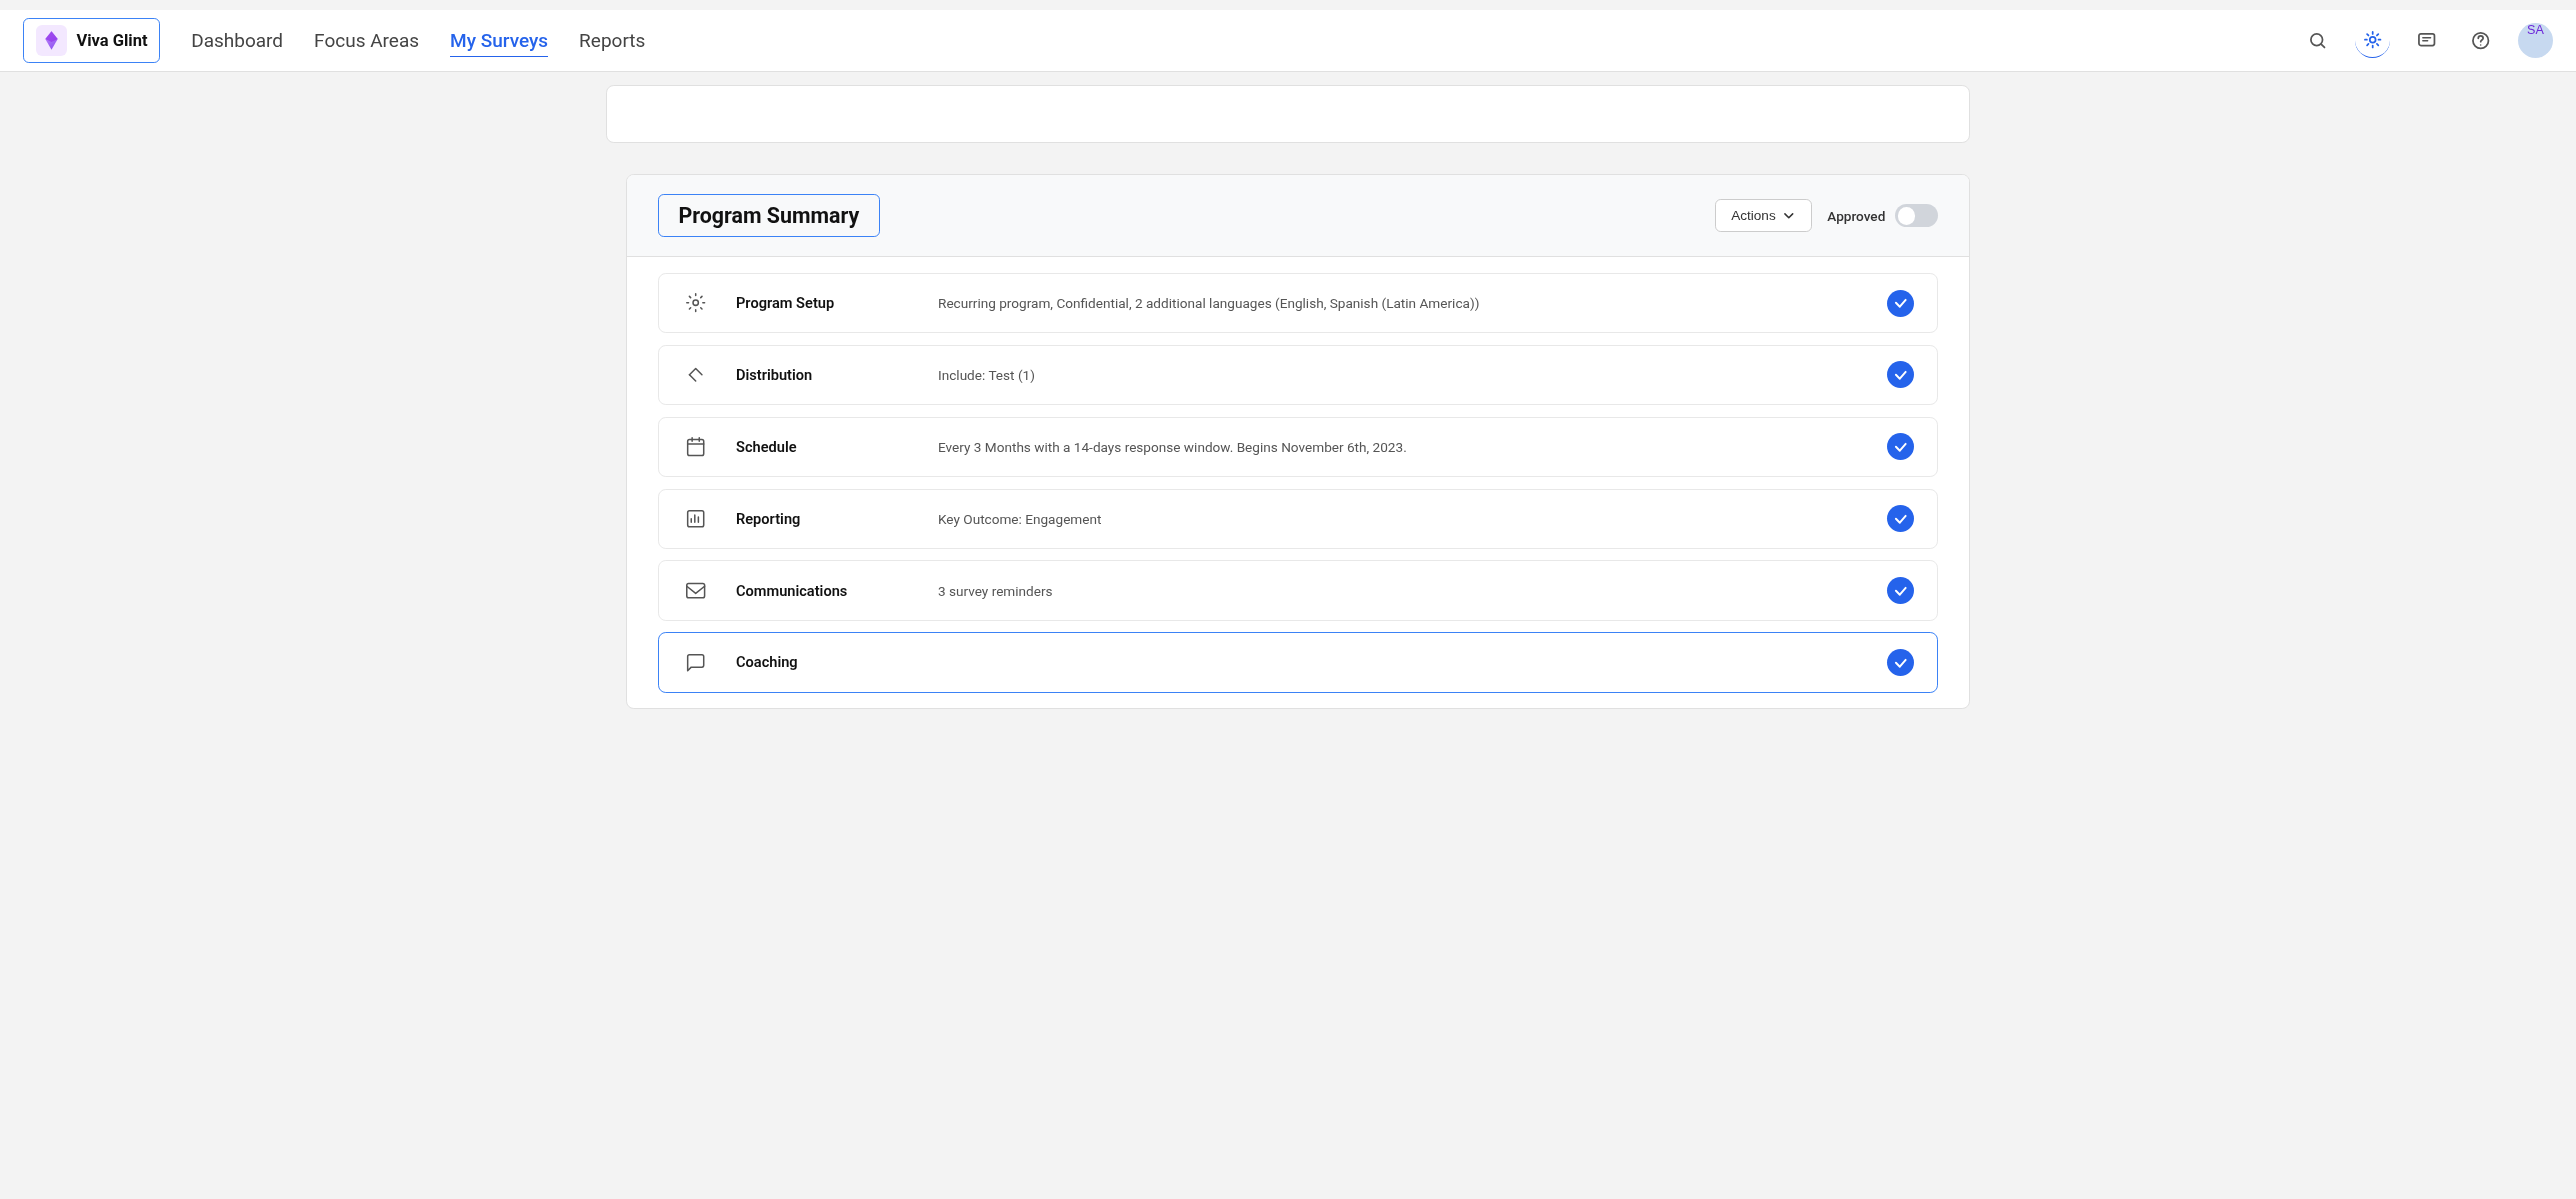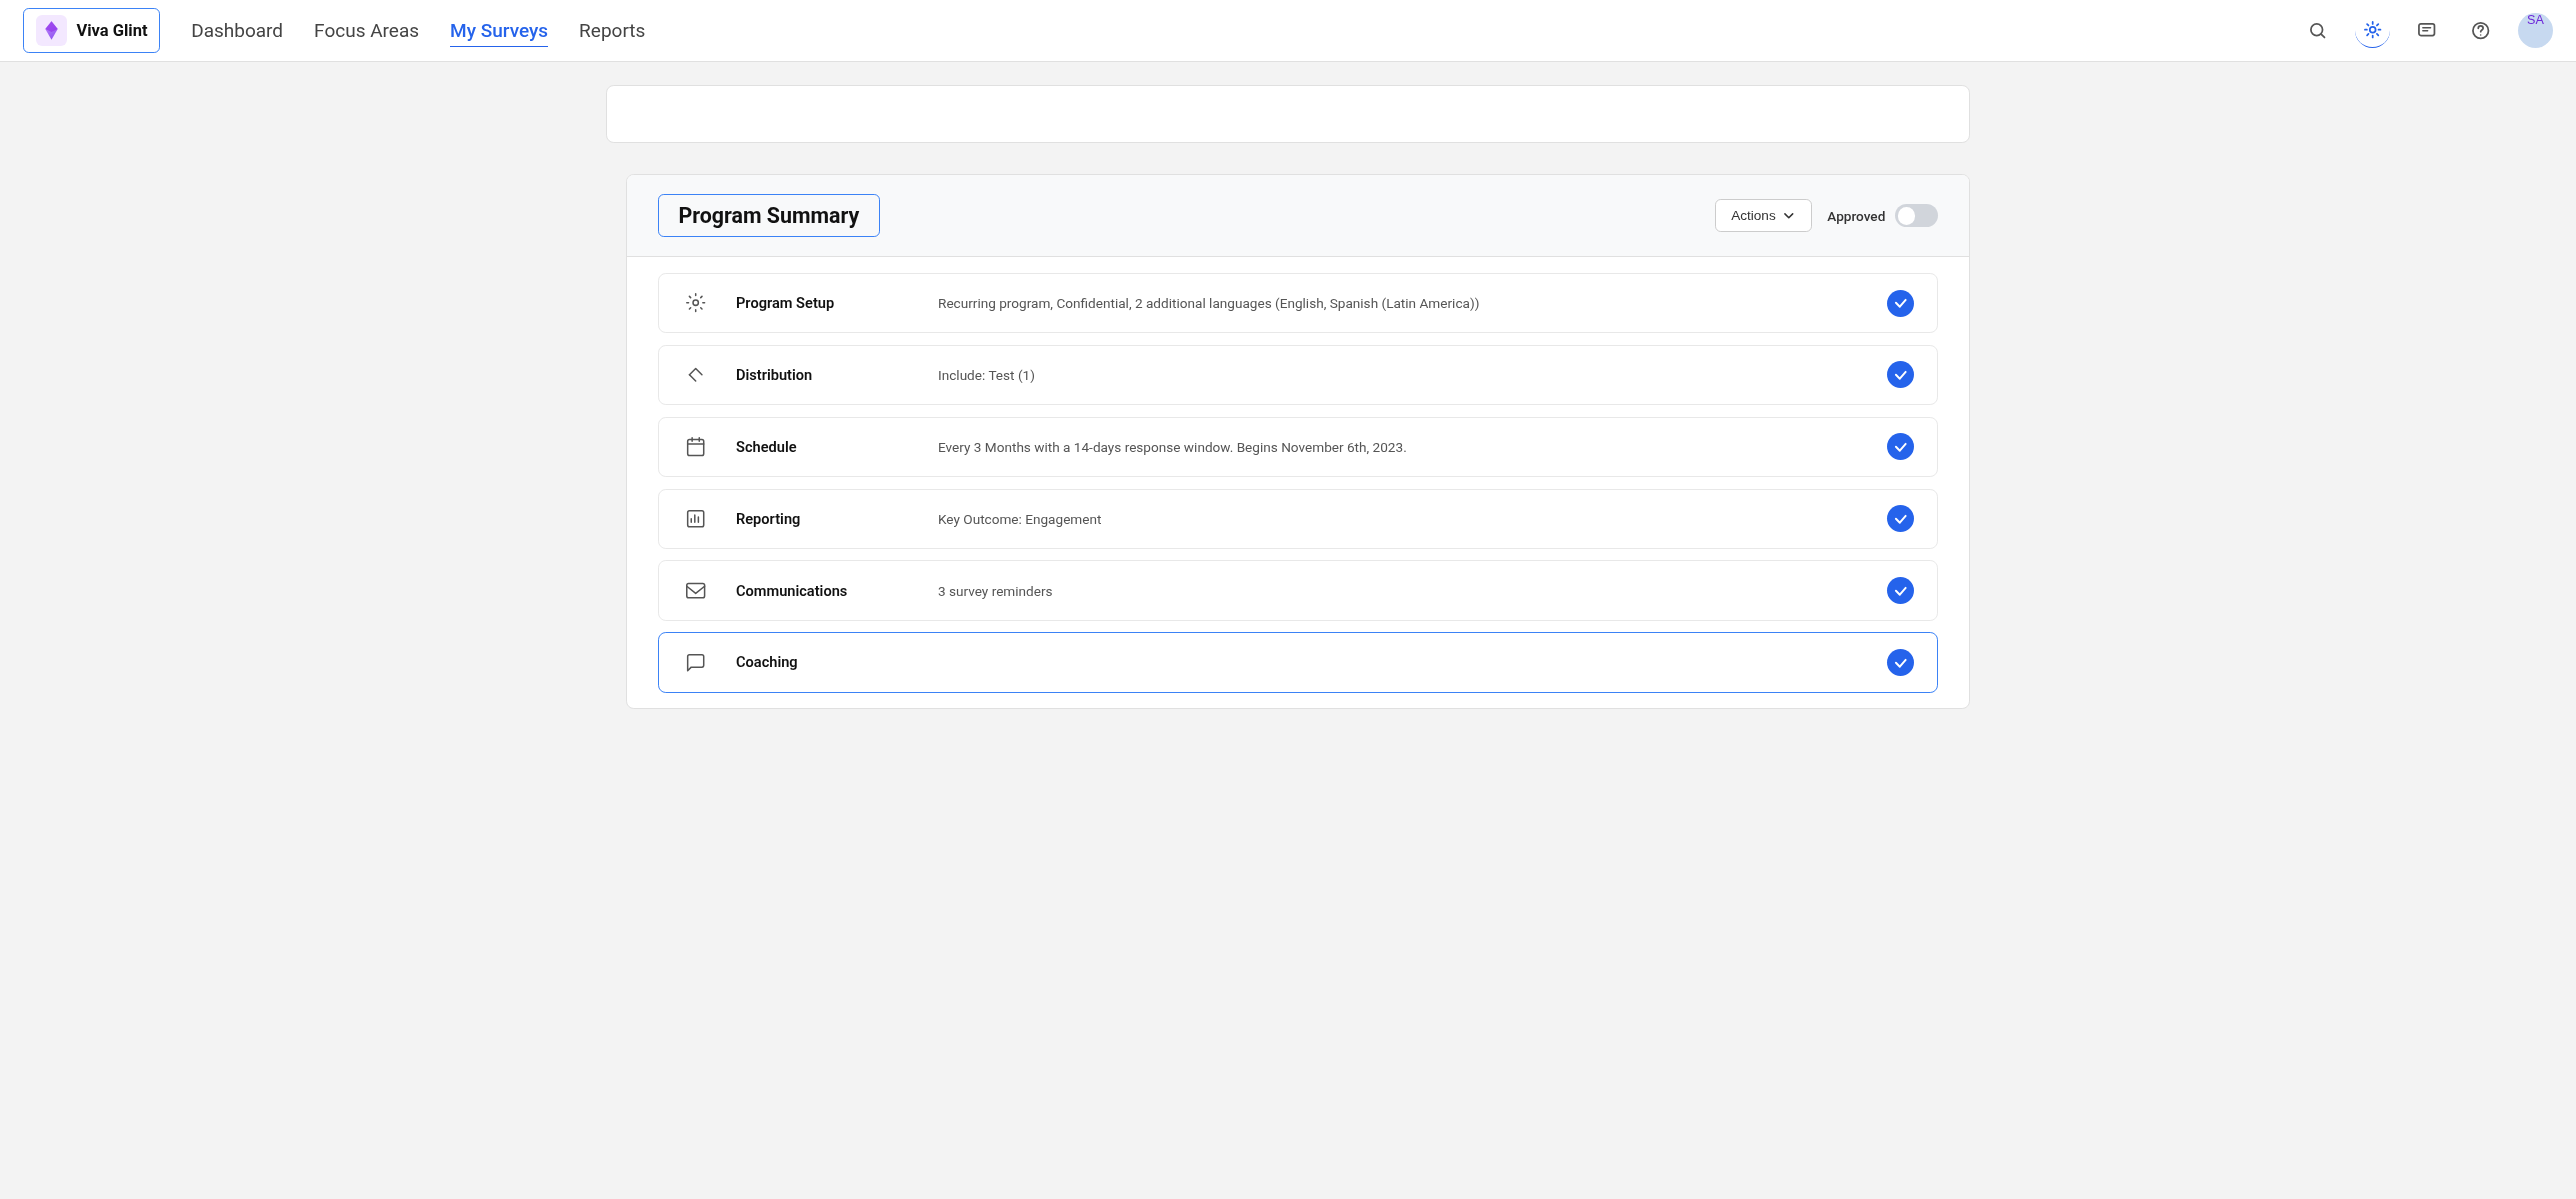--- a/index.html
+++ b/index.html
@@ -17,21 +17,21 @@
 
     
     .navbar {
       background: #ffffff;
       border-bottom: 1px solid #e0e0e0;
       display: flex;
       align-items: center;
       padding: 0 23px;
       height: 62px;
       position: sticky;
-      top: 0;
+      top: 10px;
       z-index: 100;
     }
 
     .navbar-brand {
       display: flex;
       align-items: center;
       gap: 9.7px;
       border: 1.9px solid #3b82f6;
       border-radius: 5.8px;
       padding: 5.8px 11.7px;

